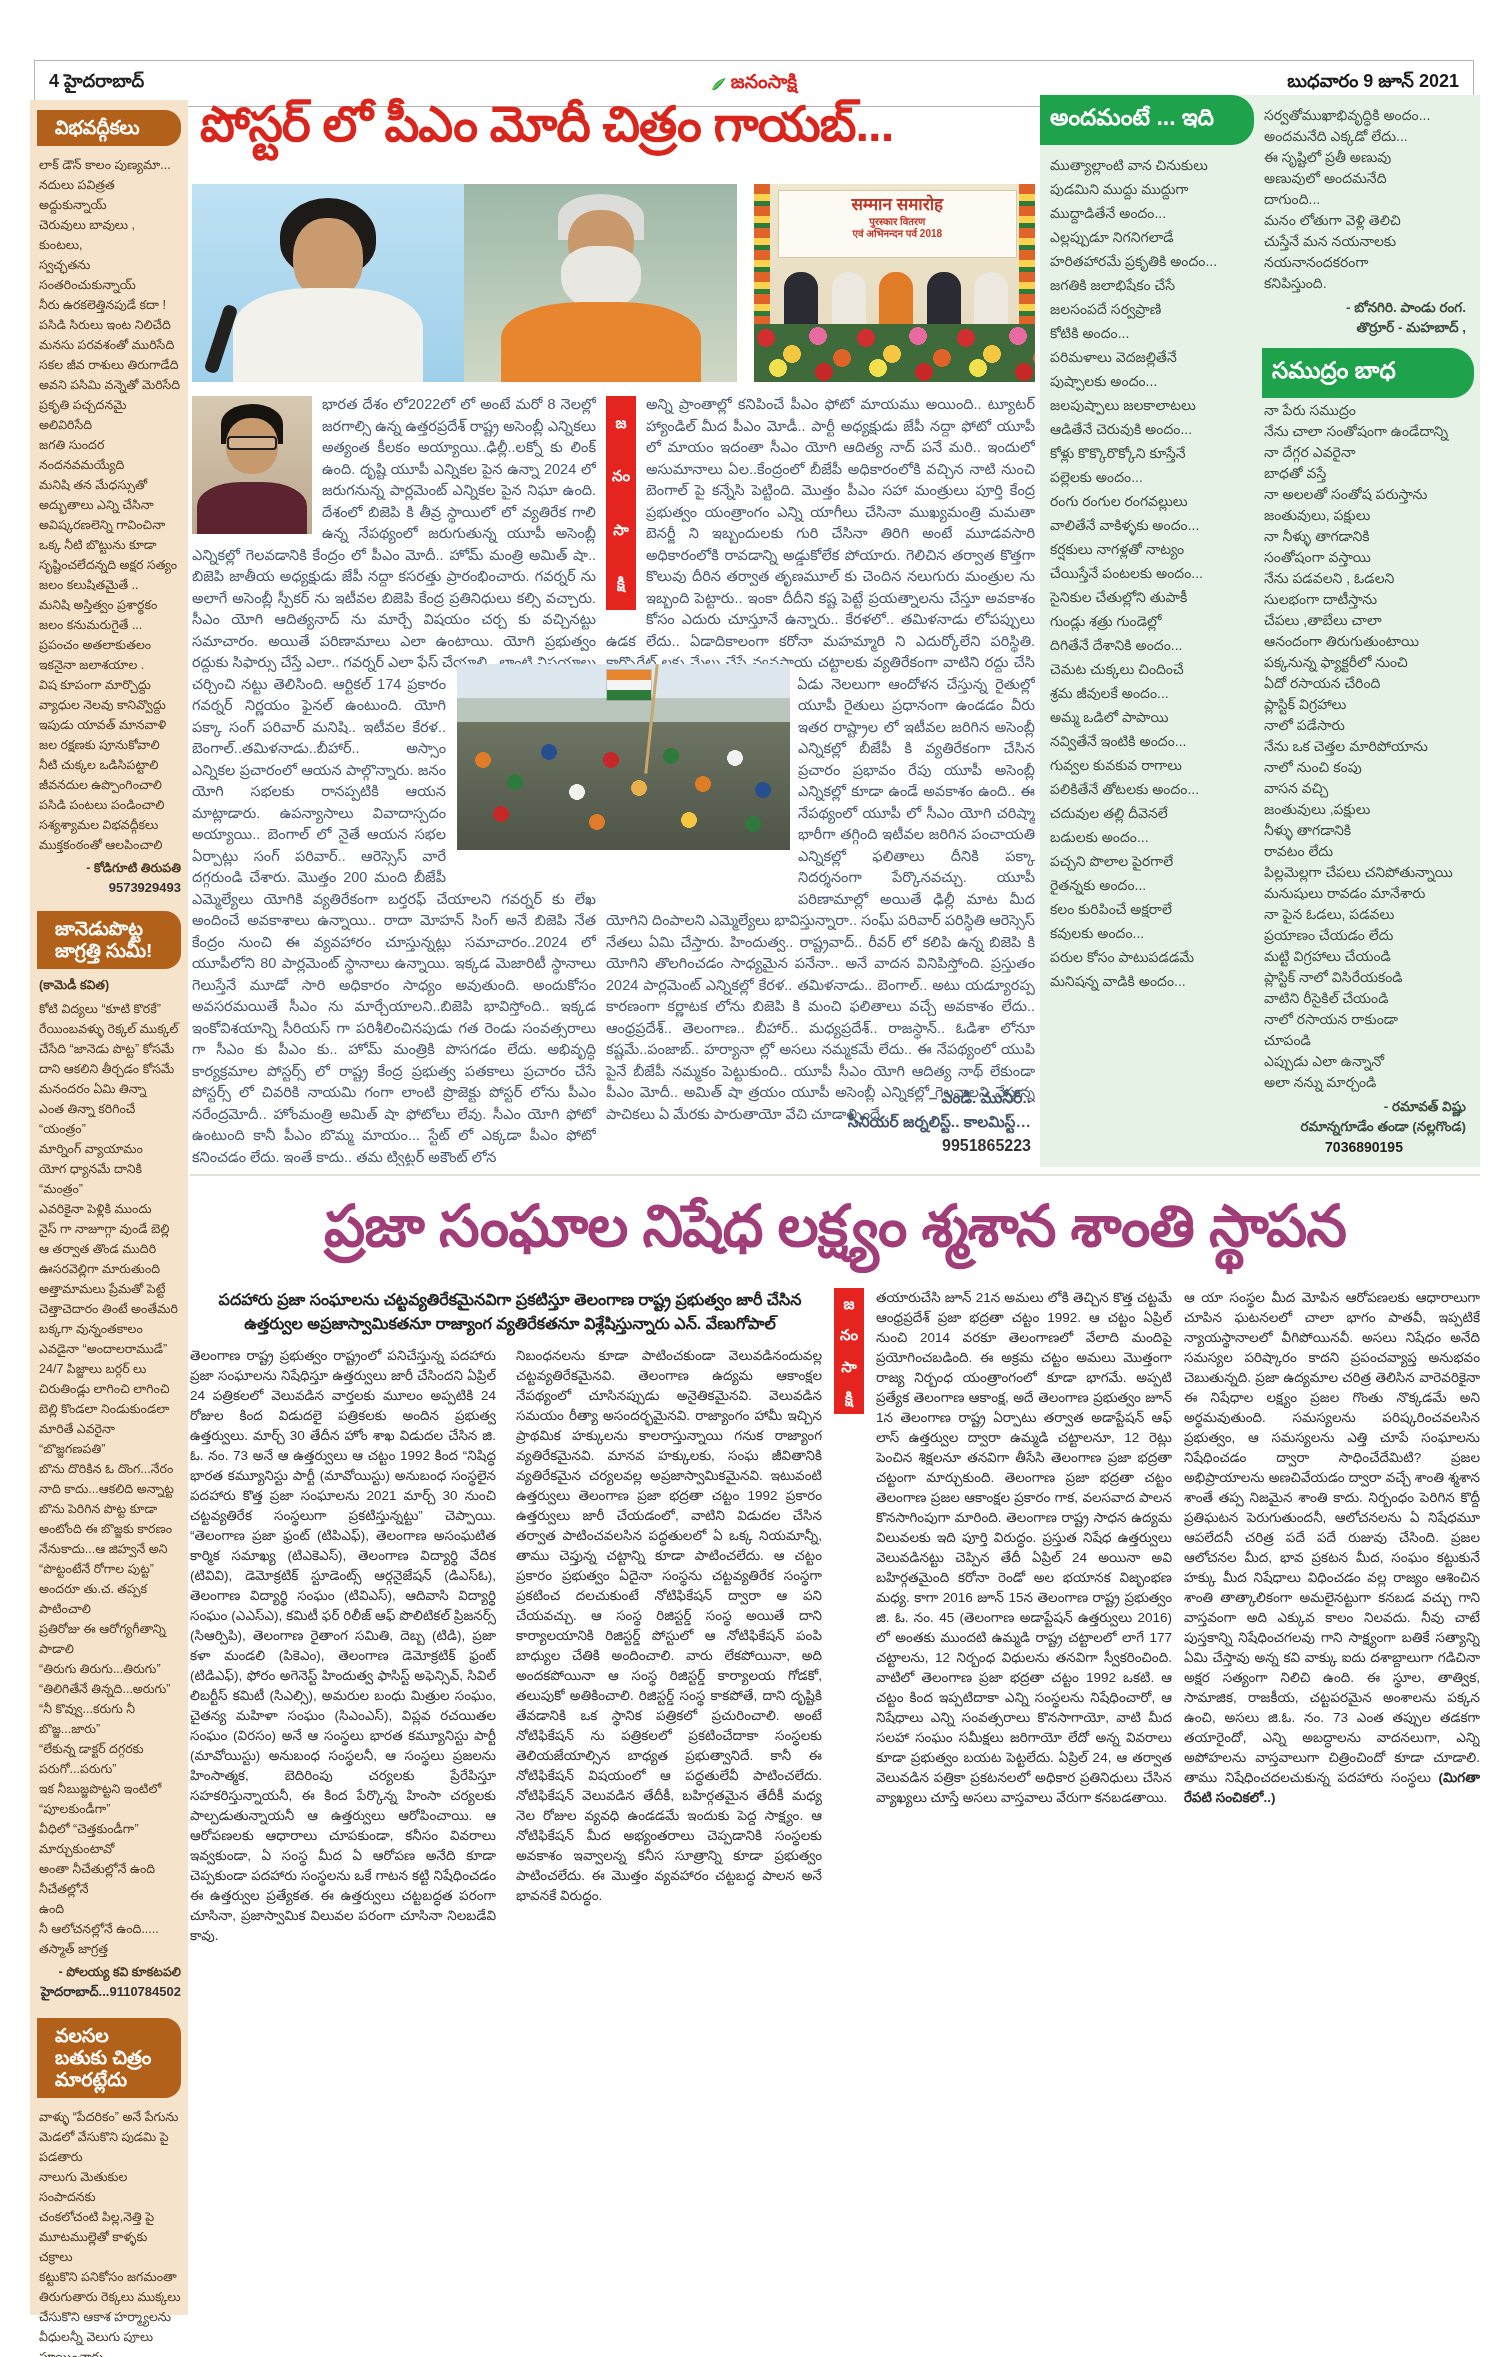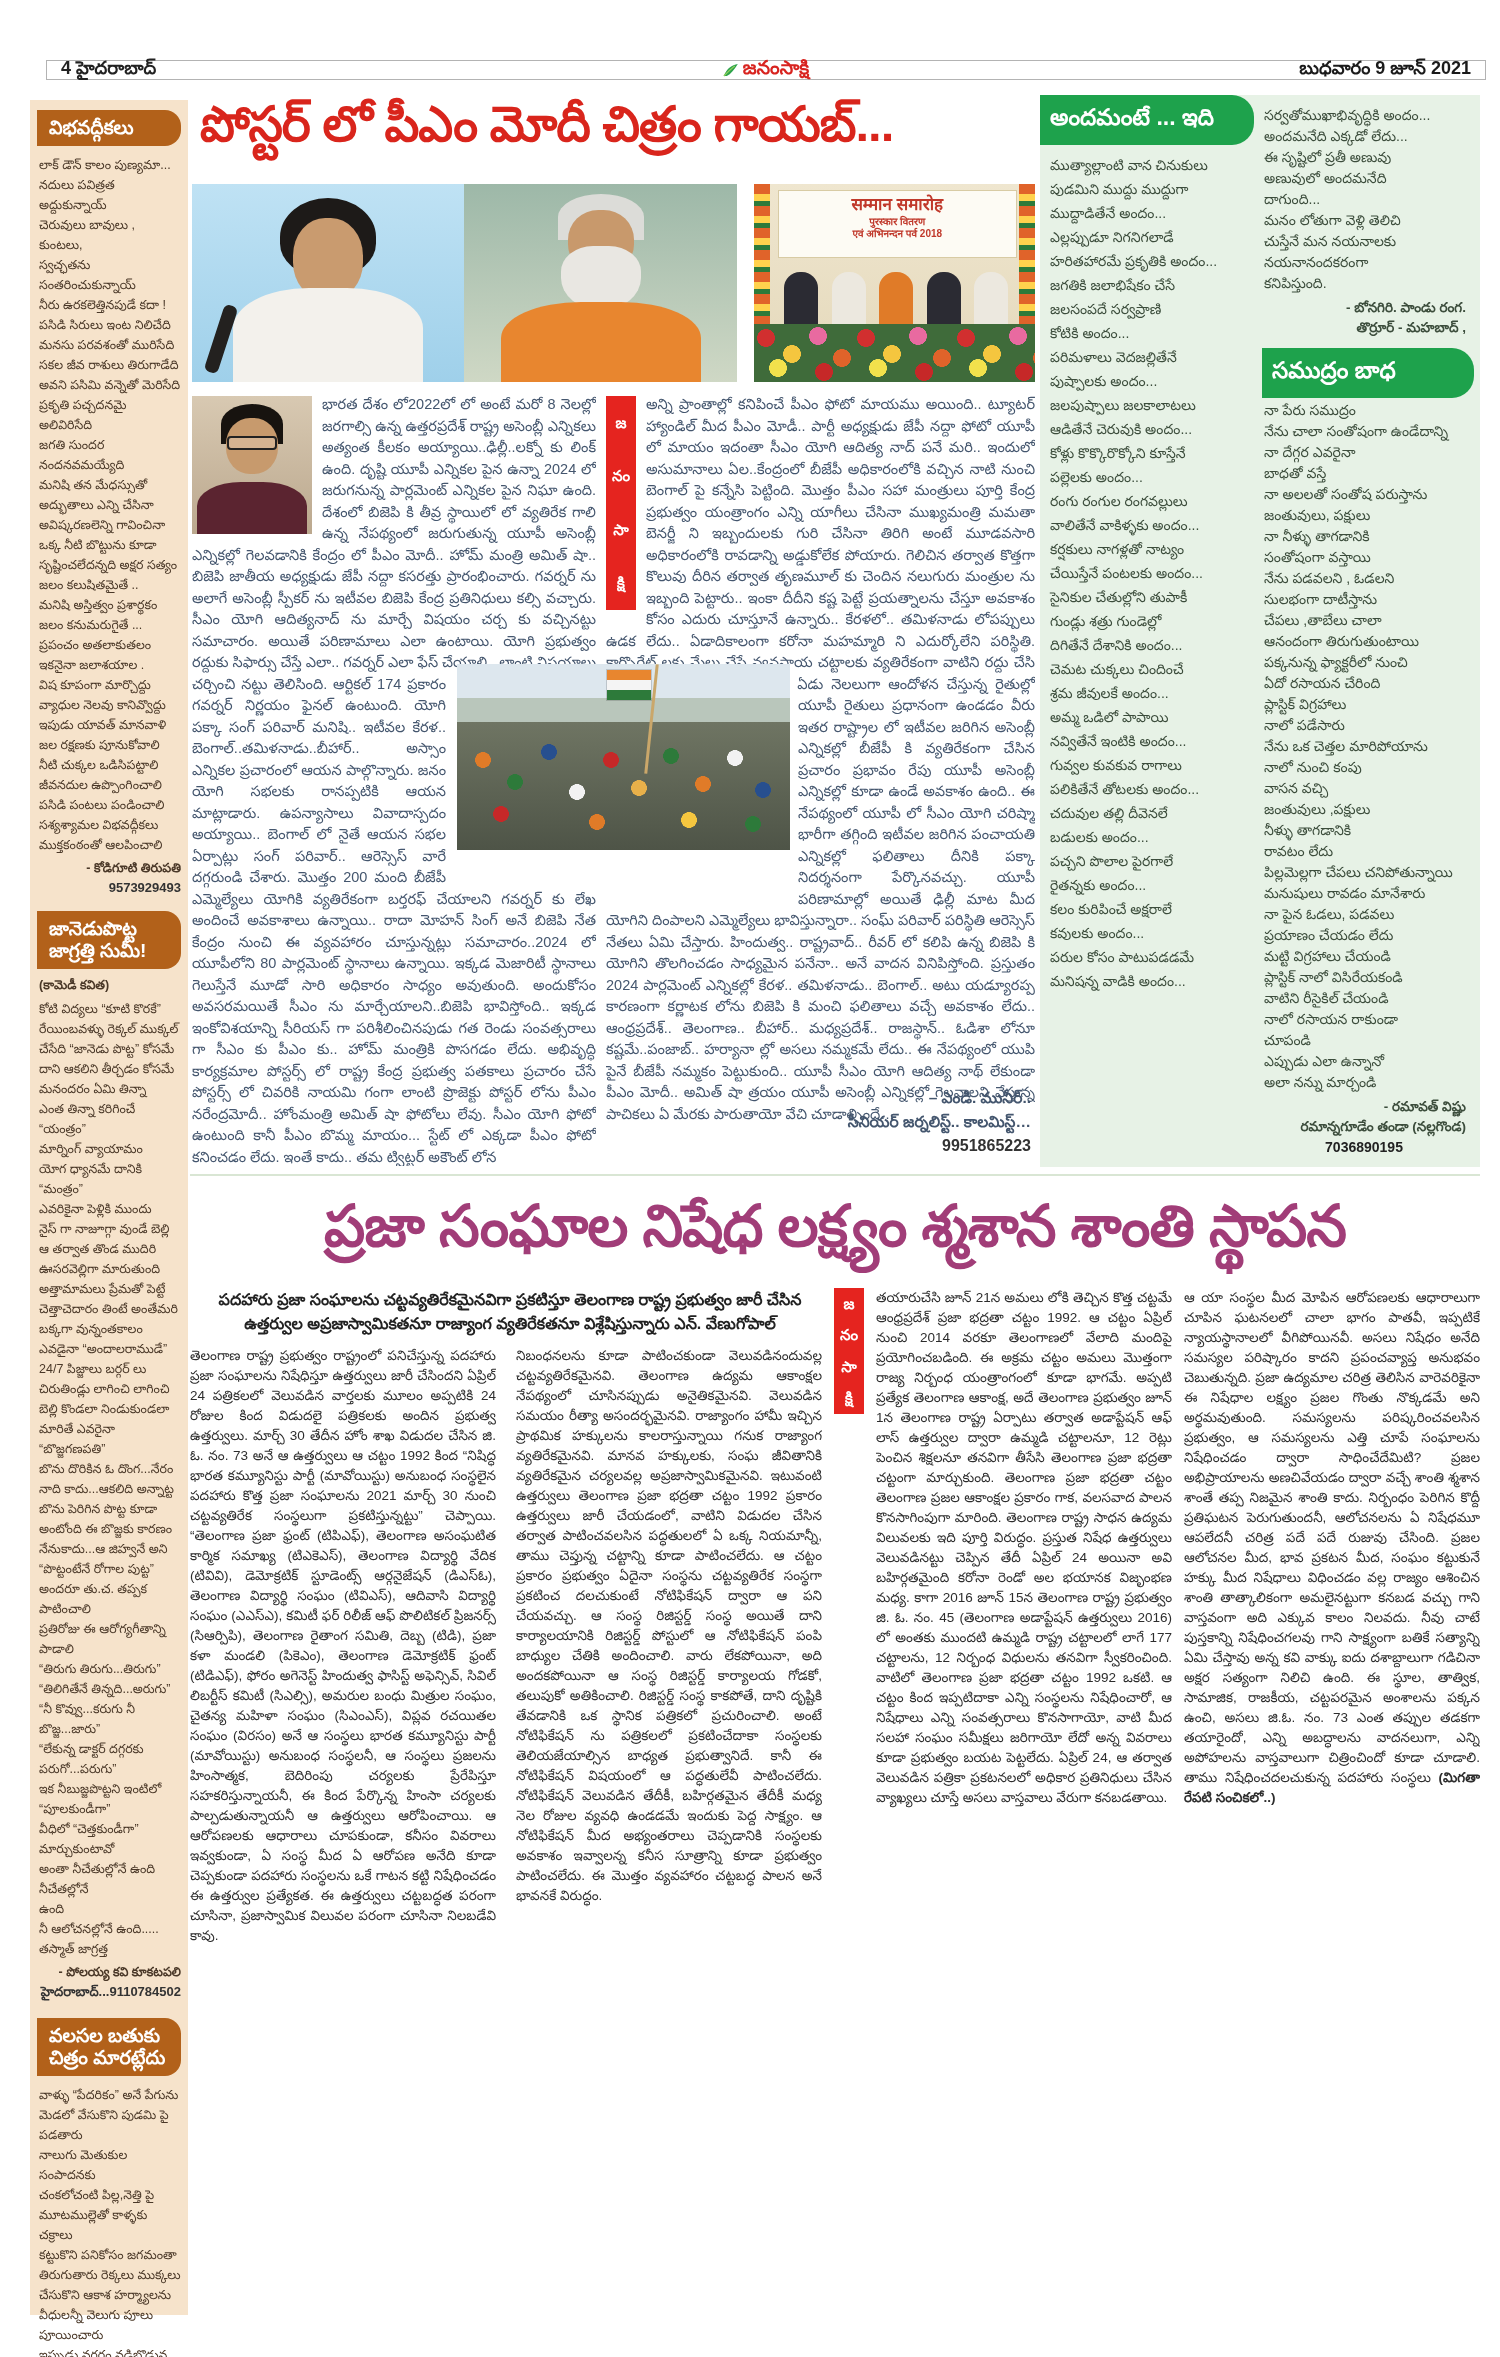--- a/index.html
+++ b/index.html
@@ -1,30 +1,30 @@
 <!DOCTYPE html>
 <html><head>
 <meta charset="utf-8">
 <style>
   html,body{margin:0;padding:0;background:#e9e9e9;}
   .page{position:relative;width:1500px;height:2357px;background:#ffffff;margin:0 auto;
         font-family:"Liberation Sans","DejaVu Sans",sans-serif;overflow:hidden;}
 
   
-  .topbar{position:absolute;left:46px;top:60px;width:1440px;height:20px;border:1px solid #b3b3b3;
+  .topbar{position:absolute;left:34px;top:60px;width:1440px;height:47px;border:1px solid #b3b3b3;
           box-sizing:border-box;display:flex;align-items:center;justify-content:space-between;padding:0 14px;background:#fff;}
   .pagenum{font-size:18px;font-weight:bold;color:#222;}
   .masthead{position:absolute;left:50%;transform:translateX(-50%);display:flex;align-items:center;gap:4px;
             font-size:19px;font-weight:bold;color:#d8231f;}
   .dateline{font-size:18px;font-weight:bold;color:#1a1a1a;}
 
   
   .left-panel{position:absolute;left:30px;top:100px;width:158px;height:2215px;background:#f6e3cb;box-sizing:border-box;padding:10px 7px;}
   .lc-head{background:#b2611a;color:#fff;font-weight:bold;font-size:19px;line-height:22px;
-           padding:7px 12px;border-radius:0 16px 16px 0;margin:0 0 9px 0;}
+           padding:7px 18px;border-radius:0 16px 16px 0;margin:0 0 9px 0;}
   .lc-sub{font-weight:bold;font-size:12.5px;color:#4a3828;margin:0 0 4px 2px;}
   .lc-body{font-size:12.5px;line-height:20px;color:#4a3828;white-space:pre-line;margin:0 0 6px 2px;}
   .lc-byline{font-size:12.5px;font-weight:bold;color:#4a3828;text-align:right;margin:2px 0 0 0;}
   .lc-phone{font-size:13px;font-weight:bold;color:#333;text-align:right;margin:2px 0 16px 0;}
 
   
   .main-article{position:absolute;left:192px;top:92px;width:843px;height:1075px;}
   .main-headline{font-size:49px;font-weight:bold;color:#d9251c;letter-spacing:-1px;margin:4px 0 0 8px;white-space:nowrap;}
 
   .photo-row{position:absolute;left:0;top:92px;width:843px;height:198px;display:flex;gap:17px;}

